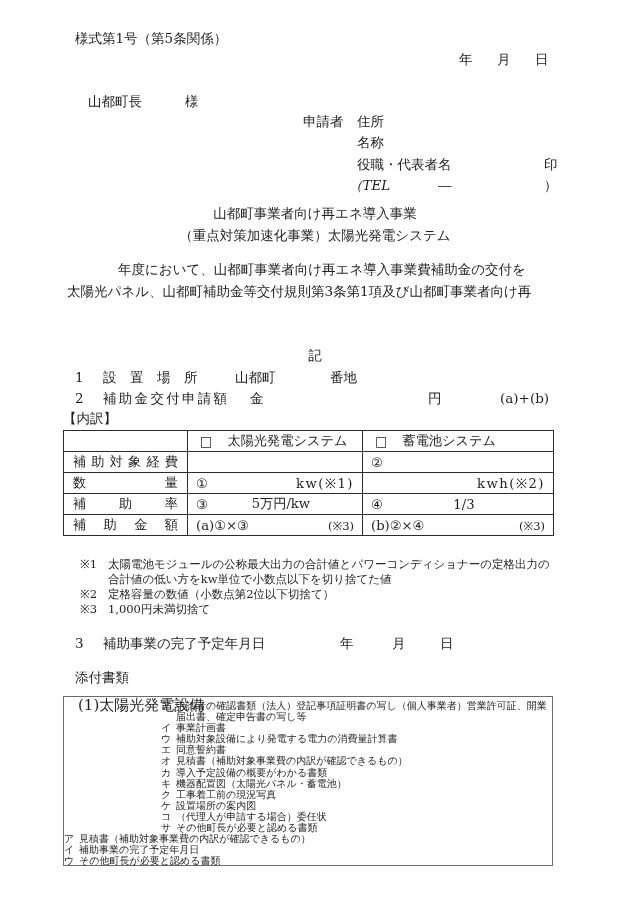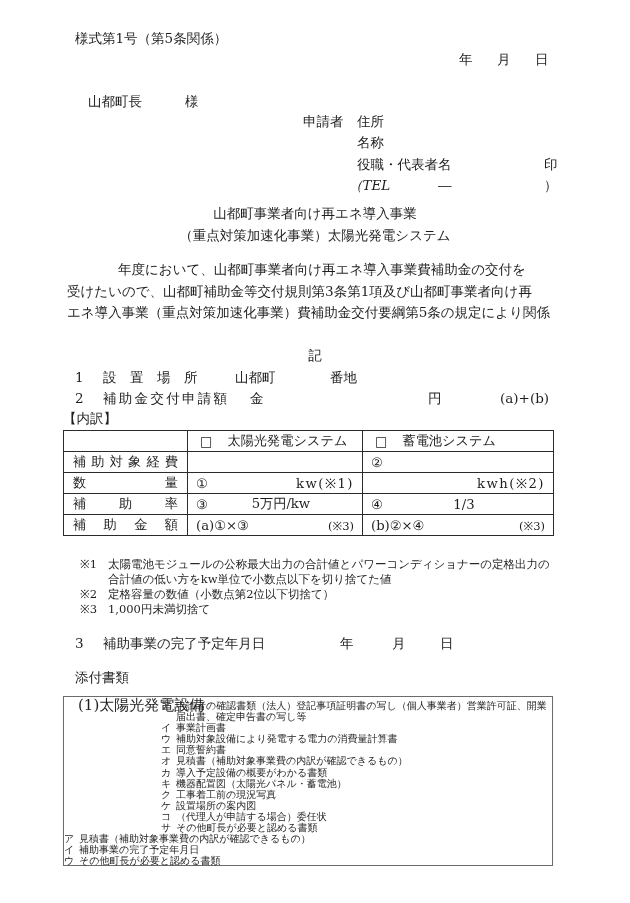--- a/index.html
+++ b/index.html
@@ -57,22 +57,21 @@
   <div class="abs" style="left:357px; top:156px;">役職・代表者名</div>
   <div class="abs" style="left:544px; top:156px;">印</div>
   <div class="abs" style="left:349px; top:177px;font-style:italic;">（TEL</div>
   <div class="abs" style="left:438px; top:177px;">―</div>
   <div class="abs" style="left:544px; top:177px;">）</div>
 
   <div class="center" style="top:205px;">山都町事業者向け再エネ導入事業</div>
   <div class="center" style="top:227px;">（重点対策加速化事業）太陽光発電システム</div>
 
   <div class="abs" style="left:118px; top:261px;">年度において、山都町事業者向け再エネ導入事業費補助金の交付を</div>
-  <div class="abs" style="left:67px; top:283px;">受けたいので、山都町補助金等交付規則第3条第1項及び山都町事業者向け再</div>
-  <div class="abs" style="left:67px; top:304px;">エネ導入事業（重点対策加速化事業）費補助金交付要綱第5条の規定により関係</div>
+  <div class="abs" style="left:67px; top:283px;">太陽光パネル、山都町補助金等交付規則第3条第1項及び山都町事業者向け再</div>
   <div class="center" style="top:347px;">記</div>
 
   <div class="abs" style="left:75px; top:369px;">1</div>
   <div class="abs" style="left:103px; top:369px;">設　置　場　所</div>
   <div class="abs" style="left:235px; top:369px;">山都町</div>
   <div class="abs" style="left:330px; top:369px;">番地</div>
 
   <div class="abs" style="left:75px; top:390px;">2</div>
   <div class="abs ls2" style="left:103px; top:390px;">補助金交付申請額</div>
   <div class="abs" style="left:250px; top:390px;">金</div>

